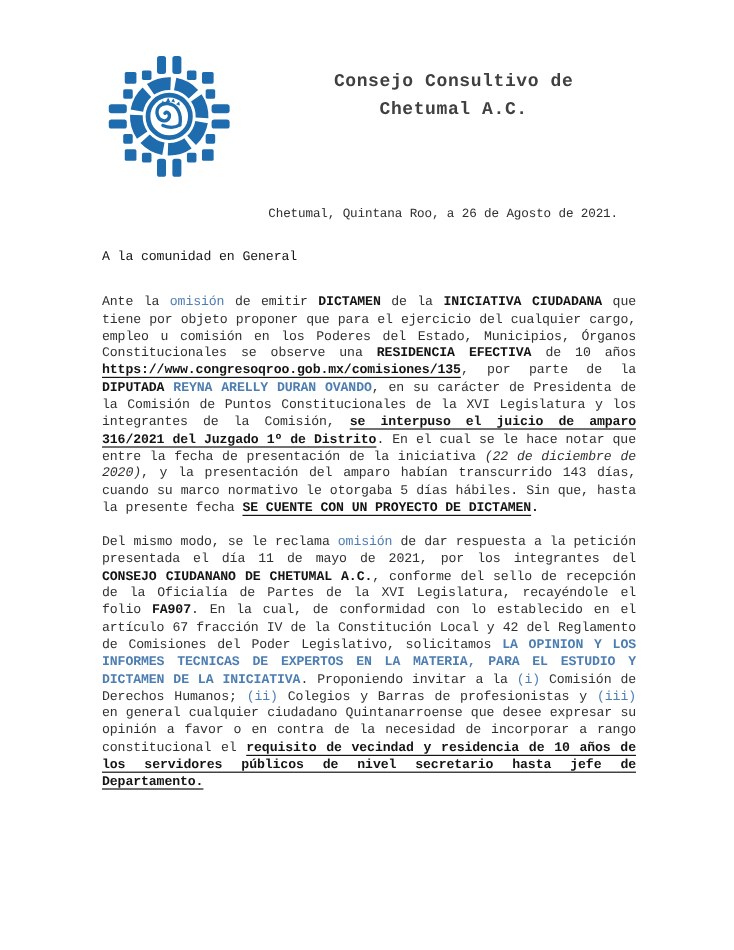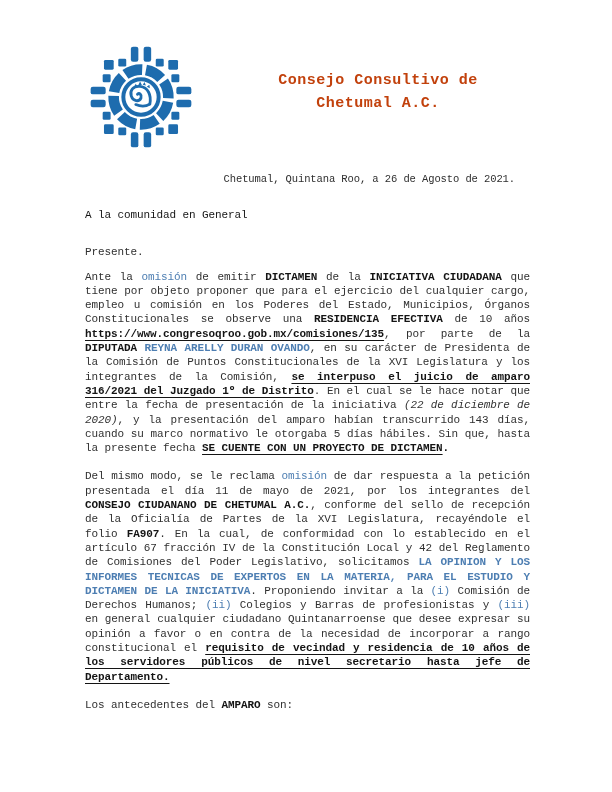--- a/index.html
+++ b/index.html
@@ -8,23 +8,23 @@
     width:612px;height:792px;
     background:#ffffff;
     font-family:"Liberation Mono","DejaVu Sans Mono",monospace;
     color:#303030;
     overflow:hidden;
   }
   .letterhead{position:absolute;top:44px;left:88px;right:50px;display:flex;align-items:flex-start;}
   .logo-box{width:106px;height:106px;flex:0 0 auto;}
   .org-title{
     flex:1;text-align:center;padding-top:14px;
-    font-size:15px;font-weight:700;line-height:1.5;color:#c2410c;
+    font-size:15px;font-weight:700;line-height:1.5;color:#404040;
     letter-spacing:.5px;white-space:pre-line;
-    max-width:250px;margin:12px auto;
+    max-width:250px;margin:0 auto;
   }
   .title-wrap{flex:1;display:flex;justify-content:center;}
   .date-line{
     position:absolute;top:173px;left:71px;width:444px;
     text-align:right;font-size:10.5px;color:#2e2e2e;letter-spacing:-.1px;
   }
   .body-text{
     position:absolute;top:208px;left:85px;width:445px;
     font-size:11px;line-height:14.3px;text-align:justify;
     letter-spacing:-.1px;
@@ -102,20 +102,18 @@
     </div>
     <div class="title-wrap">
       <div class="org-title">Consejo Consultivo de Chetumal A.C.</div>
     </div>
   </div>
 
   <div class="date-line">Chetumal, Quintana Roo, a 26 de Agosto de 2021.</div>
 
   <div class="body-text">
     <p class="salutation">A la comunidad en General</p>
-    <p class="presente">Presente.</p>
     <p class="para"><span>Ante la </span><span class="r-blue">omisión</span><span> de emitir </span><span class="r-b">DICTAMEN</span><span> de la </span><span class="r-b">INICIATIVA CIUDADANA</span><span> que tiene por objeto proponer que para el ejercicio del cualquier cargo, empleo u comisión en los Poderes del Estado, Municipios, Órganos Constitucionales se observe una </span><span class="r-b">RESIDENCIA EFECTIVA</span><span> de 10 años </span><span class="r-b r-u">https://www.congresoqroo.gob.mx/comisiones/135</span><span>, por parte de la </span><span class="r-b">DIPUTADA </span><span class="r-b r-blue">REYNA ARELLY DURAN OVANDO</span><span>, en su carácter de Presidenta de la Comisión de Puntos Constitucionales de la XVI Legislatura y los integrantes de la Comisión, </span><span class="r-b r-u">se interpuso el juicio de amparo 316/2021 del Juzgado 1º de Distrito</span><span>. En el cual se le hace notar que entre la fecha de presentación de la iniciativa </span><span class="r-i">(22 de diciembre de 2020)</span><span>, y la presentación del amparo habían transcurrido 143 días, cuando su marco normativo le otorgaba 5 días hábiles. Sin que, hasta la presente fecha </span><span class="r-b r-u">SE CUENTE CON UN PROYECTO DE DICTAMEN</span><span class="r-b">.</span></p>
     <p class="para"><span>Del mismo modo, se le reclama </span><span class="r-blue">omisión</span><span> de dar respuesta a la petición presentada el día 11 de mayo de 2021, por los integrantes del </span><span class="r-b">CONSEJO CIUDANANO DE CHETUMAL A.C.</span><span>, conforme del sello de recepción de la Oficialía de Partes de la XVI Legislatura, recayéndole el folio </span><span class="r-b">FA907</span><span>. En la cual, de conformidad con lo establecido en el artículo 67 fracción IV de la Constitución Local y 42 del Reglamento de Comisiones del Poder Legislativo, solicitamos </span><span class="r-b r-blue">LA OPINION Y LOS INFORMES TECNICAS DE EXPERTOS EN LA MATERIA, PARA EL ESTUDIO Y DICTAMEN DE LA INICIATIVA</span><span>. Proponiendo invitar a la </span><span class="r-blue">(i)</span><span> Comisión de Derechos Humanos; </span><span class="r-blue">(ii)</span><span> Colegios y Barras de profesionistas y </span><span class="r-blue">(iii)</span><span> en general cualquier ciudadano Quintanarroense que desee expresar su opinión a favor o en contra de la necesidad de incorporar a rango constitucional el </span><span class="r-b r-u">requisito de vecindad y residencia de 10 años de los servidores públicos de nivel secretario hasta jefe de Departamento.</span></p>
-    <p class="closing"><span>Los antecedentes del </span><span class="r-b">AMPARO</span><span> son:</span></p>
   </div>
 
 
 </div>
 
 </body></html>

